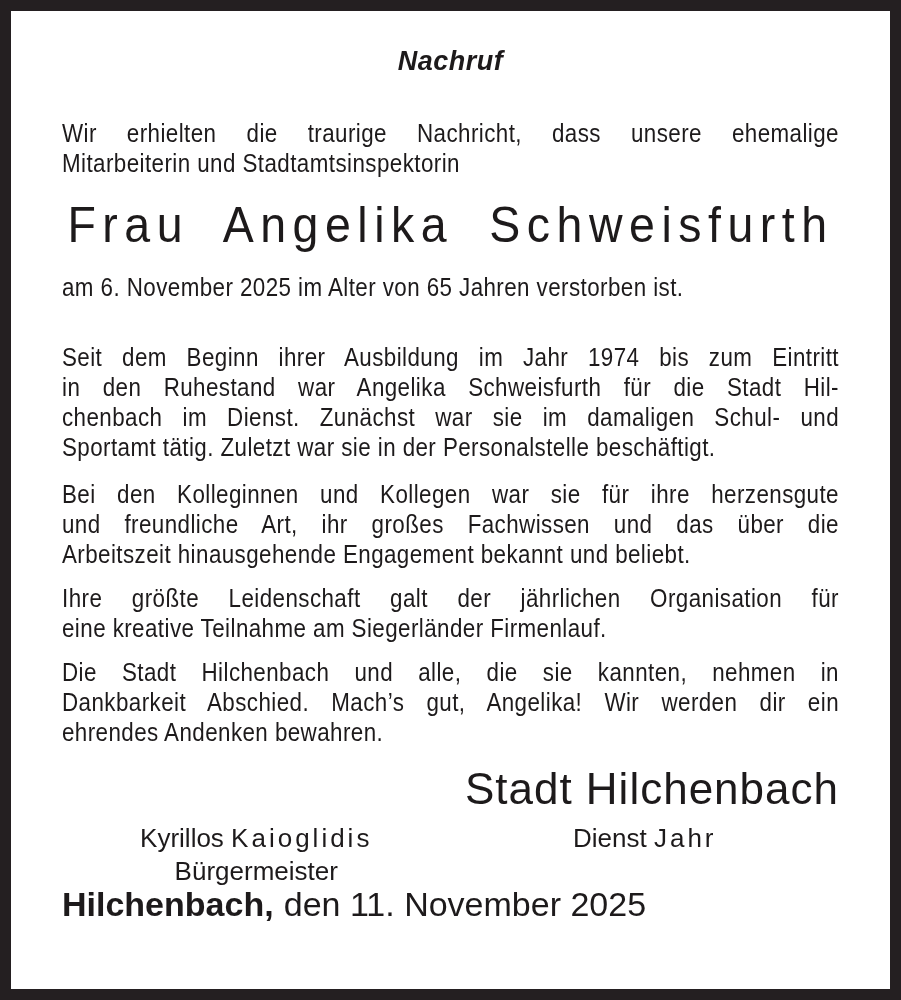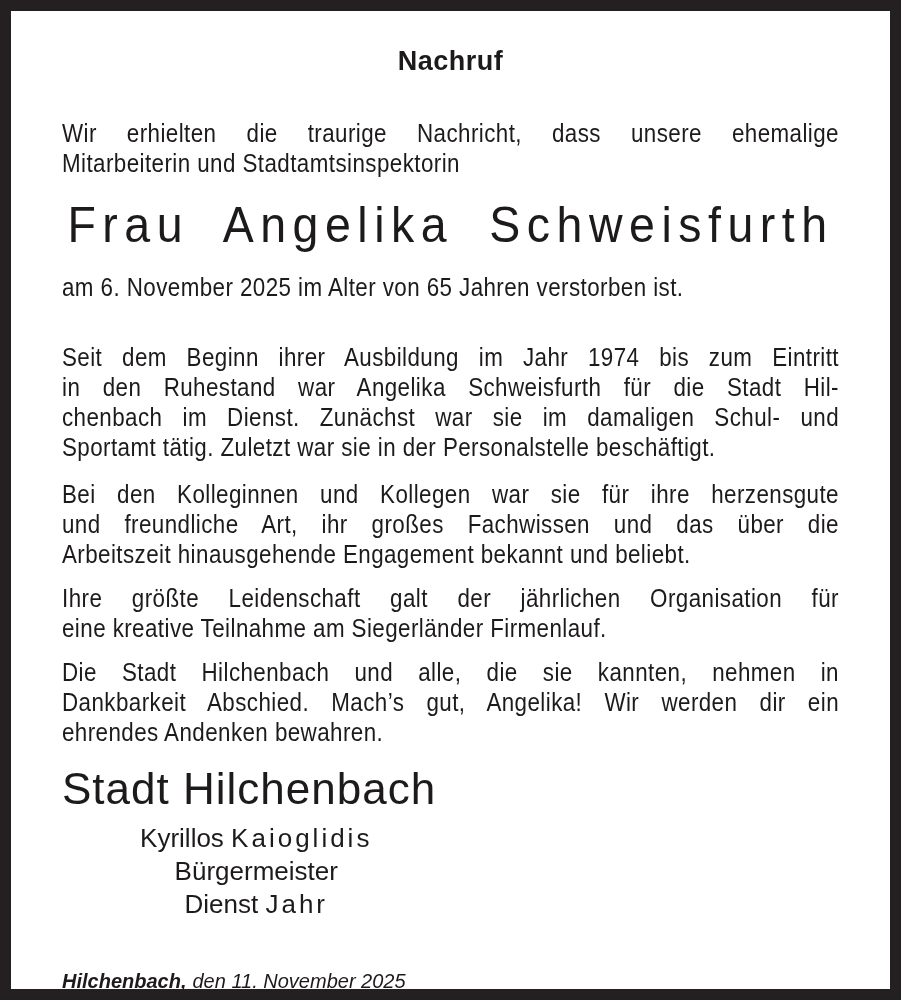--- a/index.html
+++ b/index.html
@@ -25,20 +25,21 @@
     padding: 35px 51px 25px 51px;
     overflow: hidden;
   }
   
   .notice-title {
     font-size: 27px;
     font-weight: bold;
     line-height: 30px;
     text-align: center;
     letter-spacing: 0.5px;
+    font-style: italic;
   }
   
   .cond {
     width: 116.28%;
     transform: scaleX(0.86);
     transform-origin: 0 0;
     font-size: 26px;
     line-height: 30px;
     letter-spacing: 0.5px;
   }
@@ -67,41 +68,38 @@
     text-align: center;
     white-space: nowrap;
   }
   .death-line { margin-top: 16px; }
   
   .organization {
     margin-top: 14px;
     font-size: 44px;
     line-height: 56px;
     letter-spacing: 1px;
-    text-align: left;
+    text-align: right;
   }
   
   .signatures {
     margin-top: 5px;
     display: flex;
-    flex-direction: column;
   }
   .signature {
     width: 50%;
     text-align: center;
     font-size: 26px;
     line-height: 33px;
   }
   .sig-last-name { letter-spacing: 3px; }
   
   .dateline {
-    margin-top: 44px;
-    font-size: 20px;
+    font-size: 34px;
     line-height: 32px;
-    font-style: italic;
   }
   .dateline .place { font-weight: bold; }
   .dateline .date { margin-left: 0.3em; }
 </style>
 </head>
 <body>
 
 <div class="page">
   <div class="inner">
 

